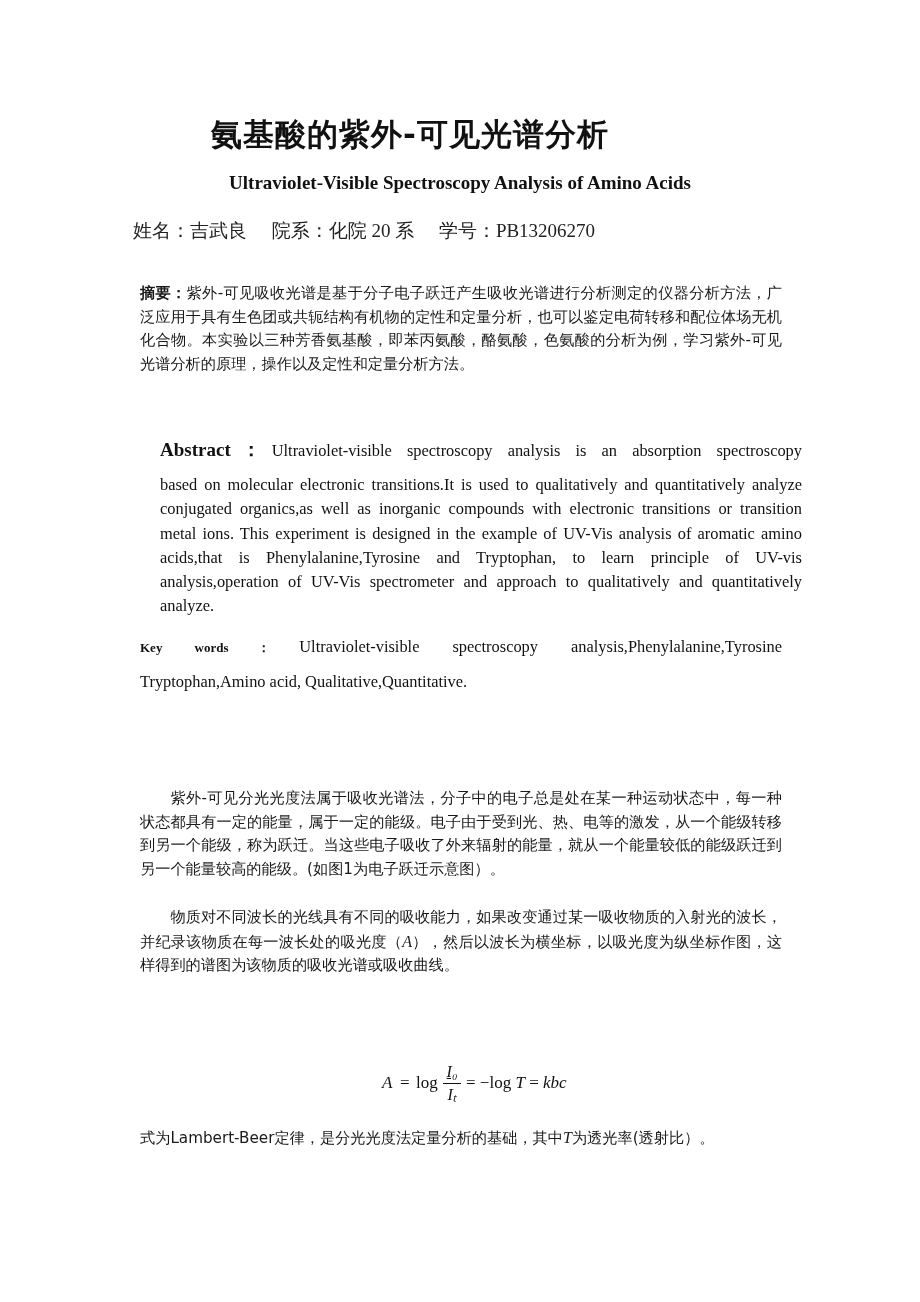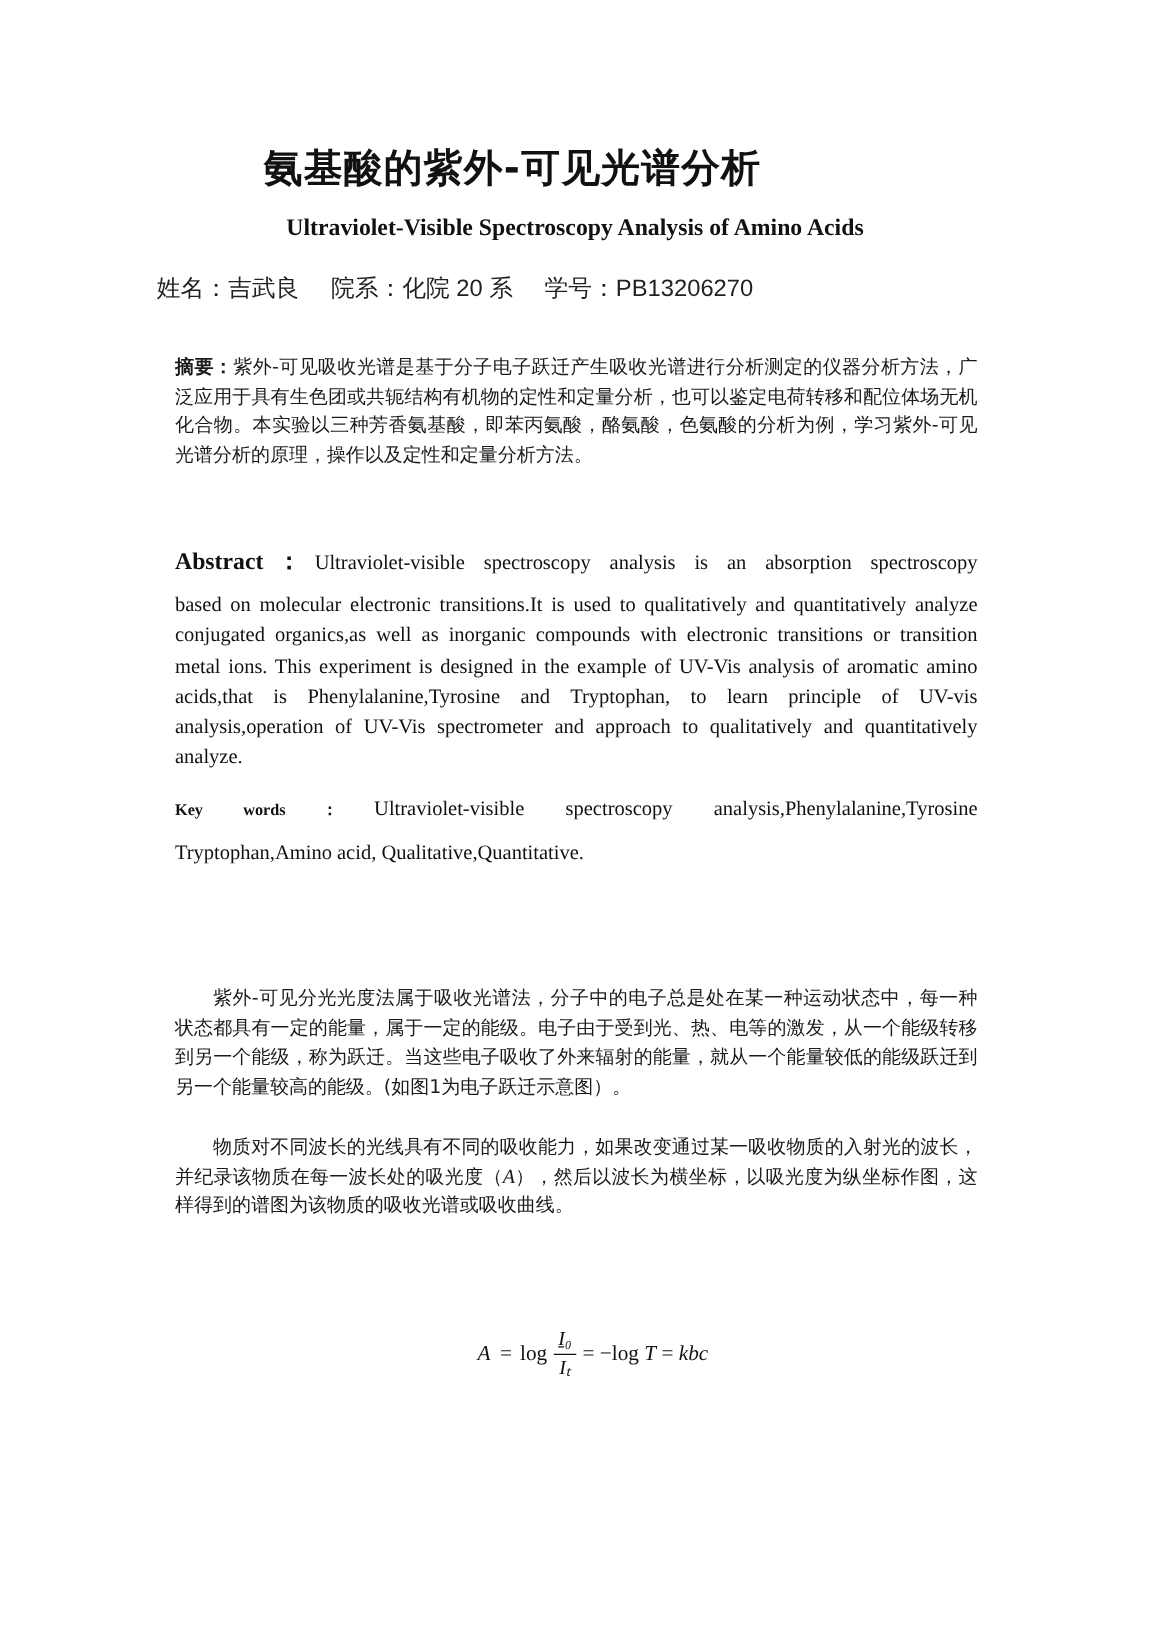--- a/index.html
+++ b/index.html
@@ -4,31 +4,31 @@
 <style>
   html, body { margin: 0; padding: 0; background: #ffffff; }
   body { width: 920px; height: 1302px; position: relative; overflow: hidden; color: #111; }
   .page { position: absolute; left: 0; top: 0; width: 920px; height: 1302px; }
 
   .title { position: absolute; top: 114px; left: 0; width: 820px; text-align: center;
            font-family: "DejaVu Sans", sans-serif; font-weight: bold; font-size: 31px; letter-spacing: 1px; }
   .subtitle { position: absolute; top: 172px; left: 0; width: 920px; text-align: center;
            font-family: "Liberation Serif", serif; font-weight: bold; font-size: 19px; }
   .author { position: absolute; top: 218px; left: 0; width: 728px; text-align: center;
-           font-family: Liberation Sans, sans-serif; font-size: 19px; color: #222; }
+           font-family: Liberation Serif, serif; font-size: 19px; color: #222; }
   .author span { margin: 0 10px; }
 
   .block { position: absolute; left: 140px; width: 642px; }
   .cn { font-family: "DejaVu Sans", sans-serif; font-size: 15.2px; line-height: 23.5px; color: #1a1a1a; text-align: justify; }
   .cn b { font-weight: bold; }
 
   .abstract-cn { top: 282px; }
   .keywords-cn { top: 399px; }
 
-  .abs-en { top: 438px; font-family: "Liberation Serif", serif; font-size: 16.4px; line-height: 24.2px; text-align: justify; }
+  .abs-en { top: 438px; font-family: "Liberation Serif", serif; font-size: 16.4px; line-height: 24.2px; text-align: justify; margin-left: 20px; }
   .abs-en .lbl { font-weight: bold; font-size: 19px; }
   .abs-en .first { display: block; margin-bottom: 10px; text-align: justify; text-align-last: justify; }
 
   .kw-en { top: 630px; font-family: "Liberation Serif", serif; font-size: 16.4px; line-height: 34px; }
   .kw-en .lbl { font-weight: bold; font-size: 13px; }
   .kw-en .first { display: block; text-align: justify; text-align-last: justify; }
 
   .section-h { top: 748px; font-family: "DejaVu Sans", sans-serif; font-weight: bold; font-size: 21px; }
 
   .p1 { top: 787px; }
@@ -89,14 +89,15 @@
     <span class="eq1">=</span>
     <span class="log1">log</span>
     <span class="frac">
       <span class="num">I₀</span>
       <span class="bar"></span>
       <span class="den">Iₜ</span>
     </span>
     <span class="rest"><span>= −log</span> <i>T</i><span> = </span><i>kbc</i></span>
   </div>
 
+  <div class="block cn p4"><span>式为Lambert-Beer定律，是分光光度法定量分析的基础，其中</span><span class="it">T</span><span>为透光率(透射比）。</span></div>
 
 </div>
 
 </body></html>

